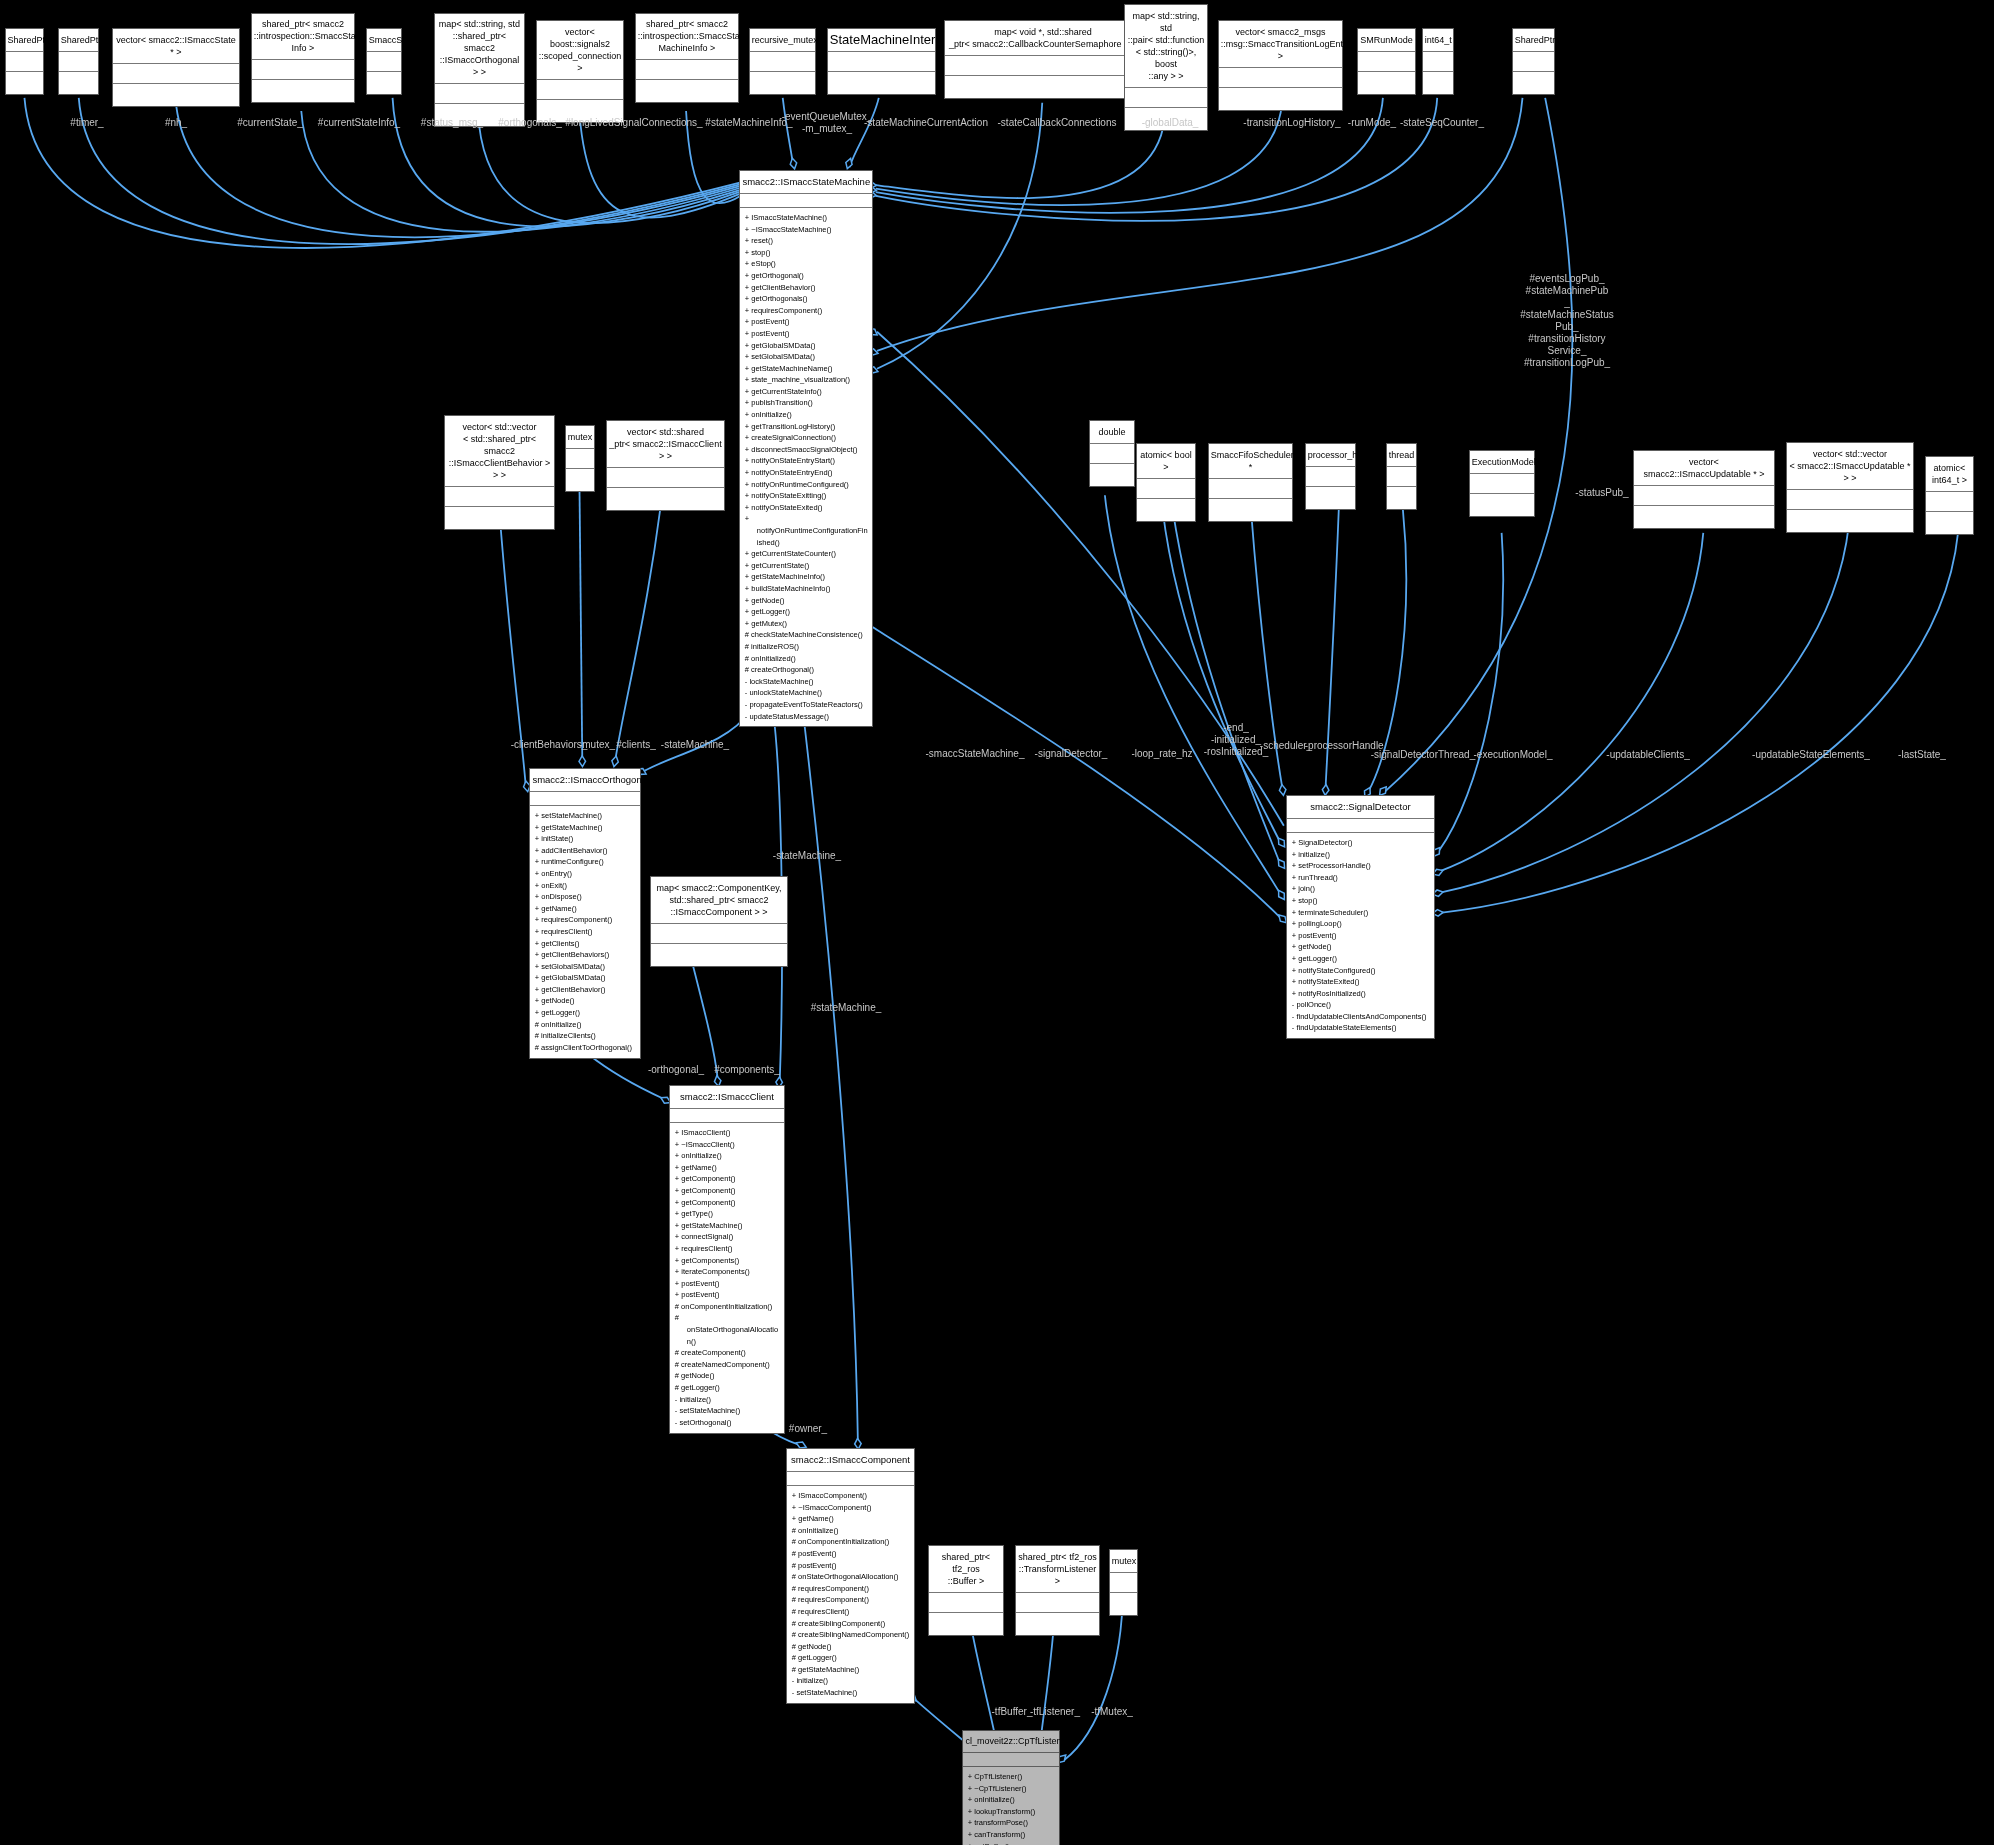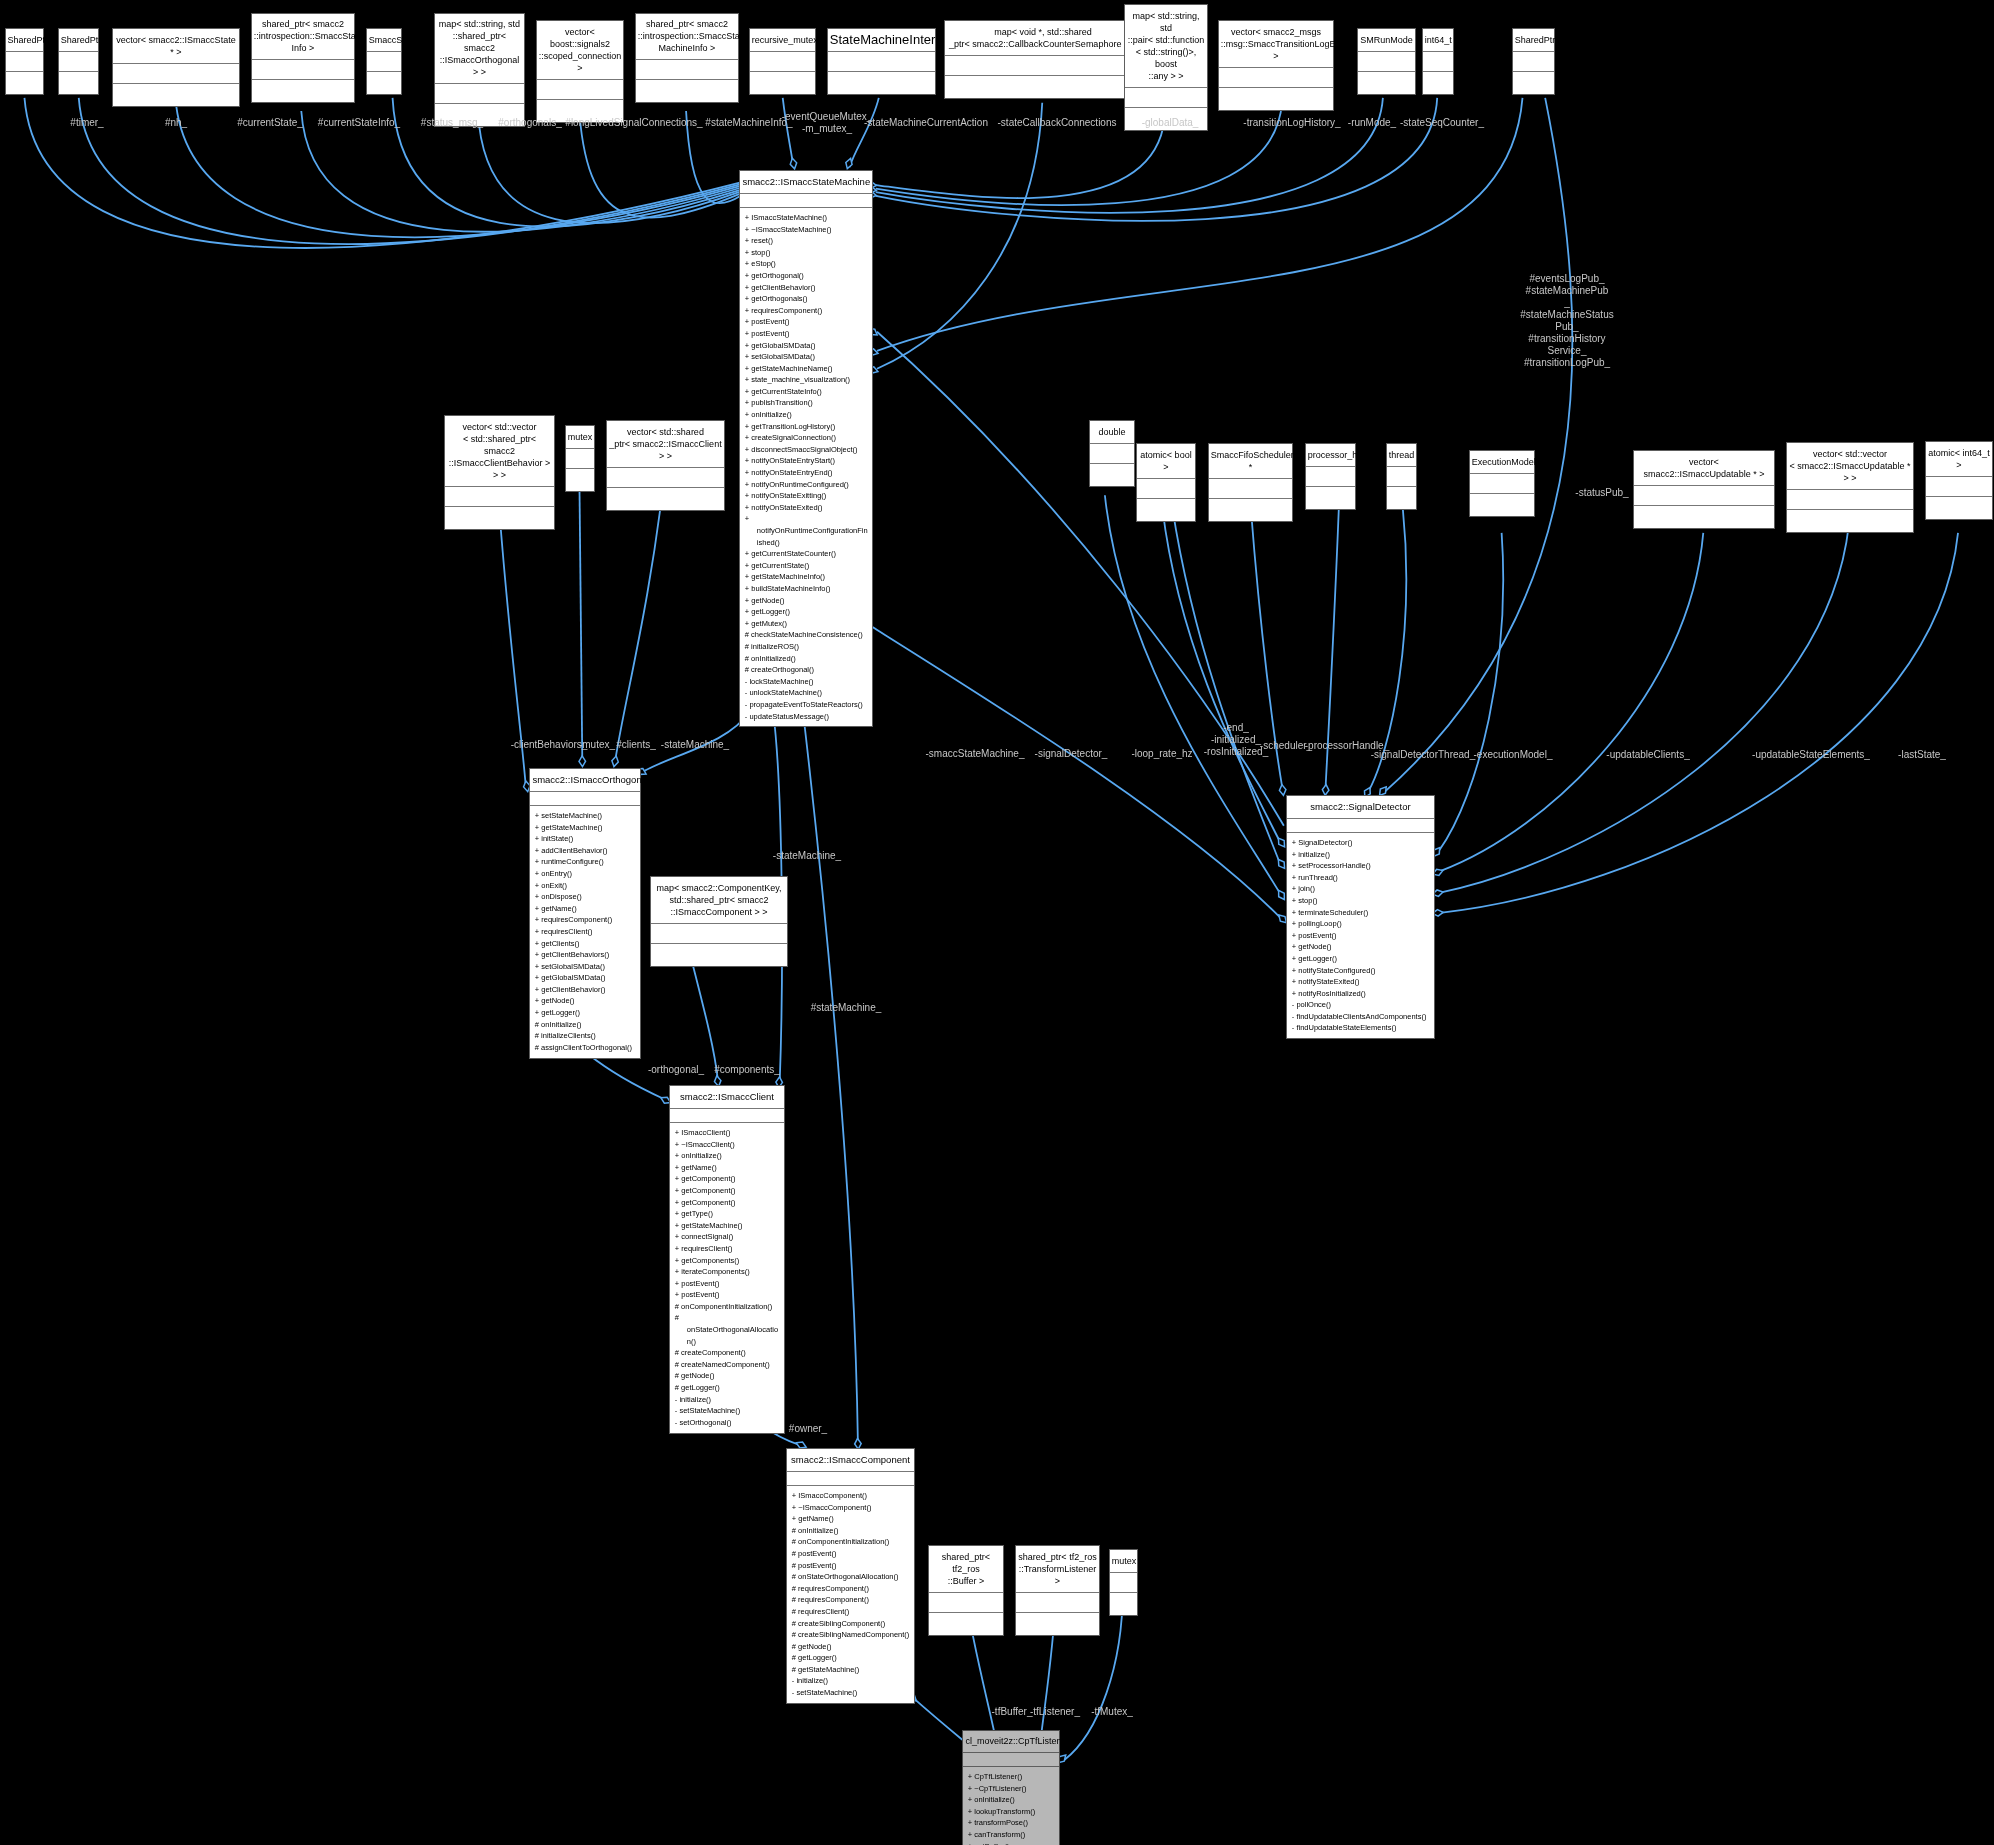--- a/index.html
+++ b/index.html
@@ -186,21 +186,21 @@
       <div class="trow b"></div>
     </div>
   <div class="tbox" style="left:1124px;top:4.2px;width:84px">
       <div class="tt">map&lt; std::string, std
 ::pair&lt; std::function
 &lt; std::string()&gt;, boost
 ::any &gt; &gt;</div>
       <div class="trow"></div>
       <div class="trow b"></div>
     </div>
-  <div class="tbox" style="left:1218px;top:20px;width:116px">
+  <div class="tbox" style="left:1218px;top:20px;width:125px">
       <div class="tt">vector&lt; smacc2_msgs
 ::msg::SmaccTransitionLogEntry &gt;</div>
       <div class="trow"></div>
       <div class="trow b"></div>
     </div>
   <div class="tbox" style="left:1357px;top:28px;width:59px">
       <div class="tt">SMRunMode</div>
       <div class="trow"></div>
       <div class="trow b"></div>
     </div>
@@ -268,21 +268,21 @@
       <div class="tt">vector&lt; smacc2::ISmaccUpdatable * &gt;</div>
       <div class="trow"></div>
       <div class="trow b"></div>
     </div>
   <div class="tbox" style="left:1786px;top:442px;width:128px">
       <div class="tt">vector&lt; std::vector
 &lt; smacc2::ISmaccUpdatable * &gt; &gt;</div>
       <div class="trow"></div>
       <div class="trow b"></div>
     </div>
-  <div class="tbox" style="left:1925px;top:441px;width:68px">
+  <div class="tbox" style="left:1925px;top:456px;width:49px">
       <div class="tt">atomic&lt; int64_t &gt;</div>
       <div class="trow"></div>
       <div class="trow b"></div>
     </div>
 
   <div class="tbox" style="left:650px;top:876px;width:138px">
       <div class="tt">map&lt; smacc2::ComponentKey,
 std::shared_ptr&lt; smacc2
 ::ISmaccComponent &gt; &gt;</div>
       <div class="trow"></div>

